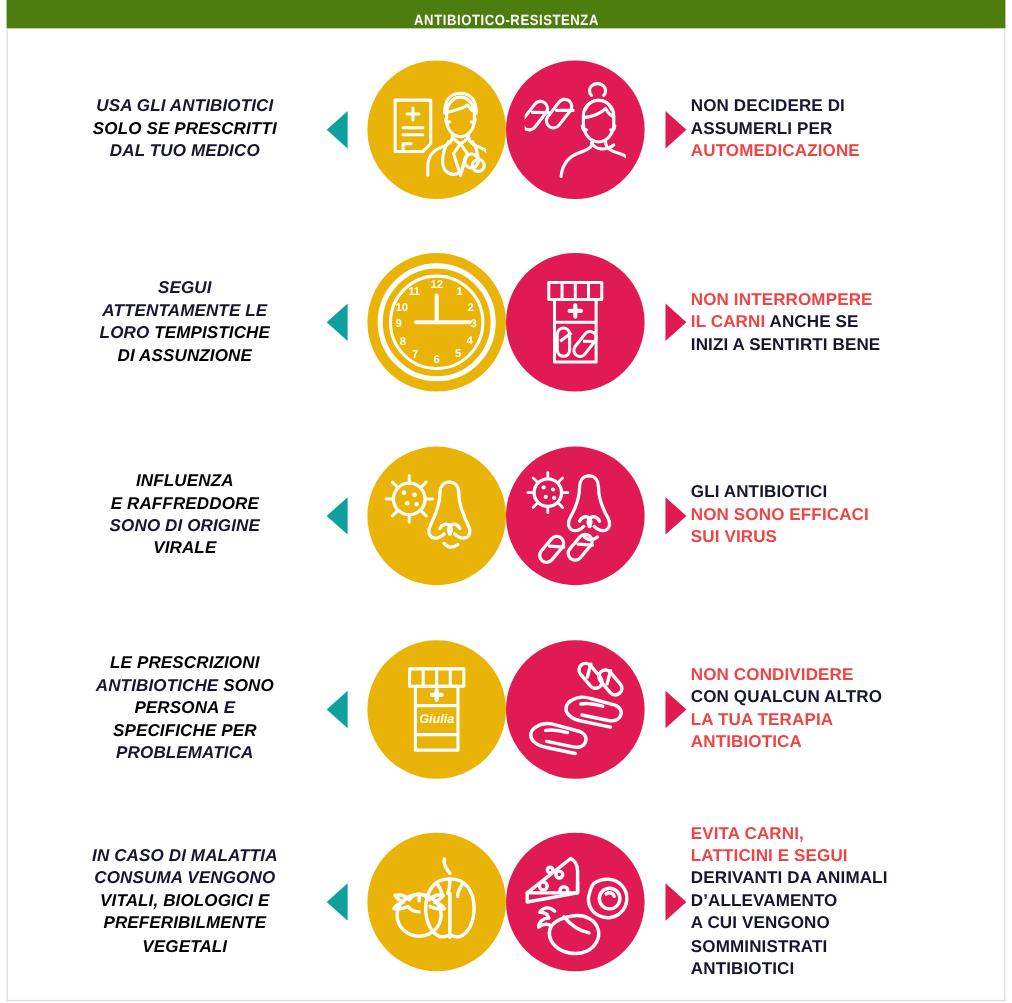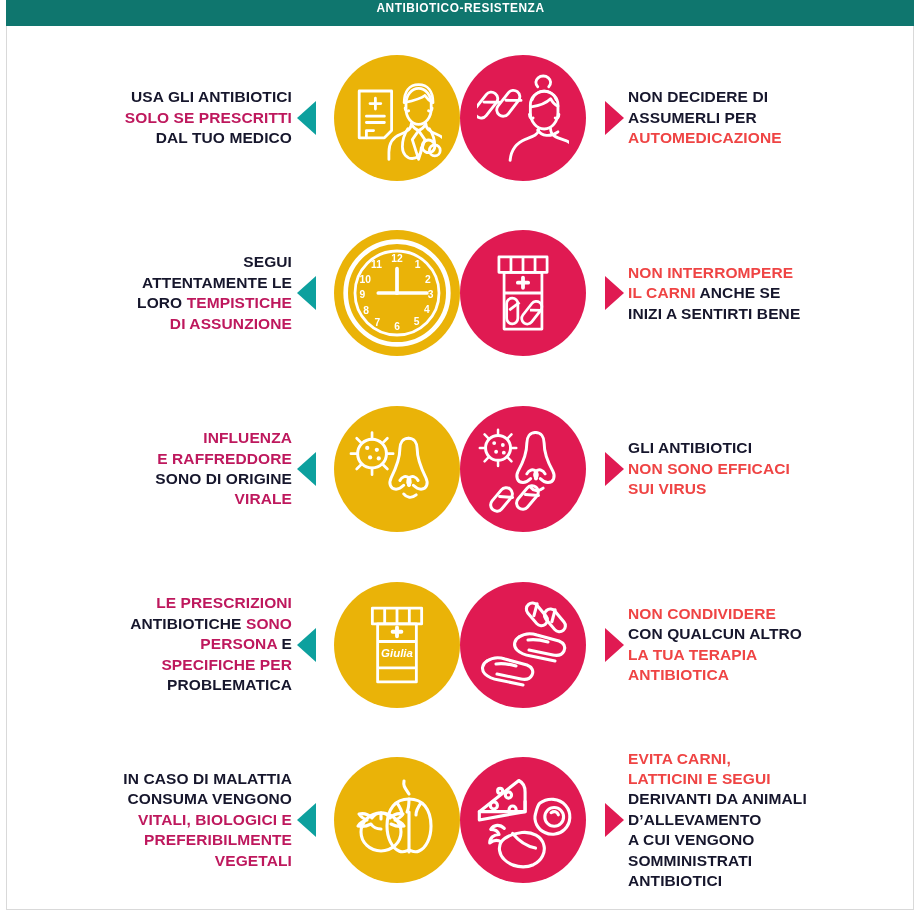--- a/index.html
+++ b/index.html
@@ -21,23 +21,23 @@
     background: #ffffff;
   }
 
   
   #header-band {
     position: absolute;
     left: 6px;
     top: 0px;
     width: 908px;
     height: 26px;
-    background: #0f766e;
+    background: #4d7c0f;
     display: flex;
-    align-items: flex-start;
+    align-items: flex-end;
     justify-content: center;
   }
   #header-title {
     color: #ffffff;
     font-size: 13.5px;
     font-weight: bold;
     letter-spacing: 0.6px;
     transform: scaleX(0.88);
     white-space: nowrap;
   }
@@ -84,35 +84,36 @@
   }
   .half-right {
     padding-left: 0px;
     padding-right: 28px;
   }
 
   .text-col {
     flex: 1 1 auto;
   }
   .text-left {
-    text-align: right;
+    text-align: center;
+    font-style: italic;
   }
   .text-right {
     text-align: left;
   }
 
   .line {
     font-size: 15.5px;
     font-weight: bold;
     line-height: 1.32;
     letter-spacing: 0.1px;
     color: #16162c;
     white-space: nowrap;
   }
-  .t-teal { color: #be185d; }
+  .t-teal { color: #000000; }
   .t-pink { color: #ef4444; }
   .t-dark { color: #16162c; }
 
   
   .arrow {
     width: 28px;
     flex: 0 0 28px;
     display: flex;
     align-items: center;
     justify-content: center;

